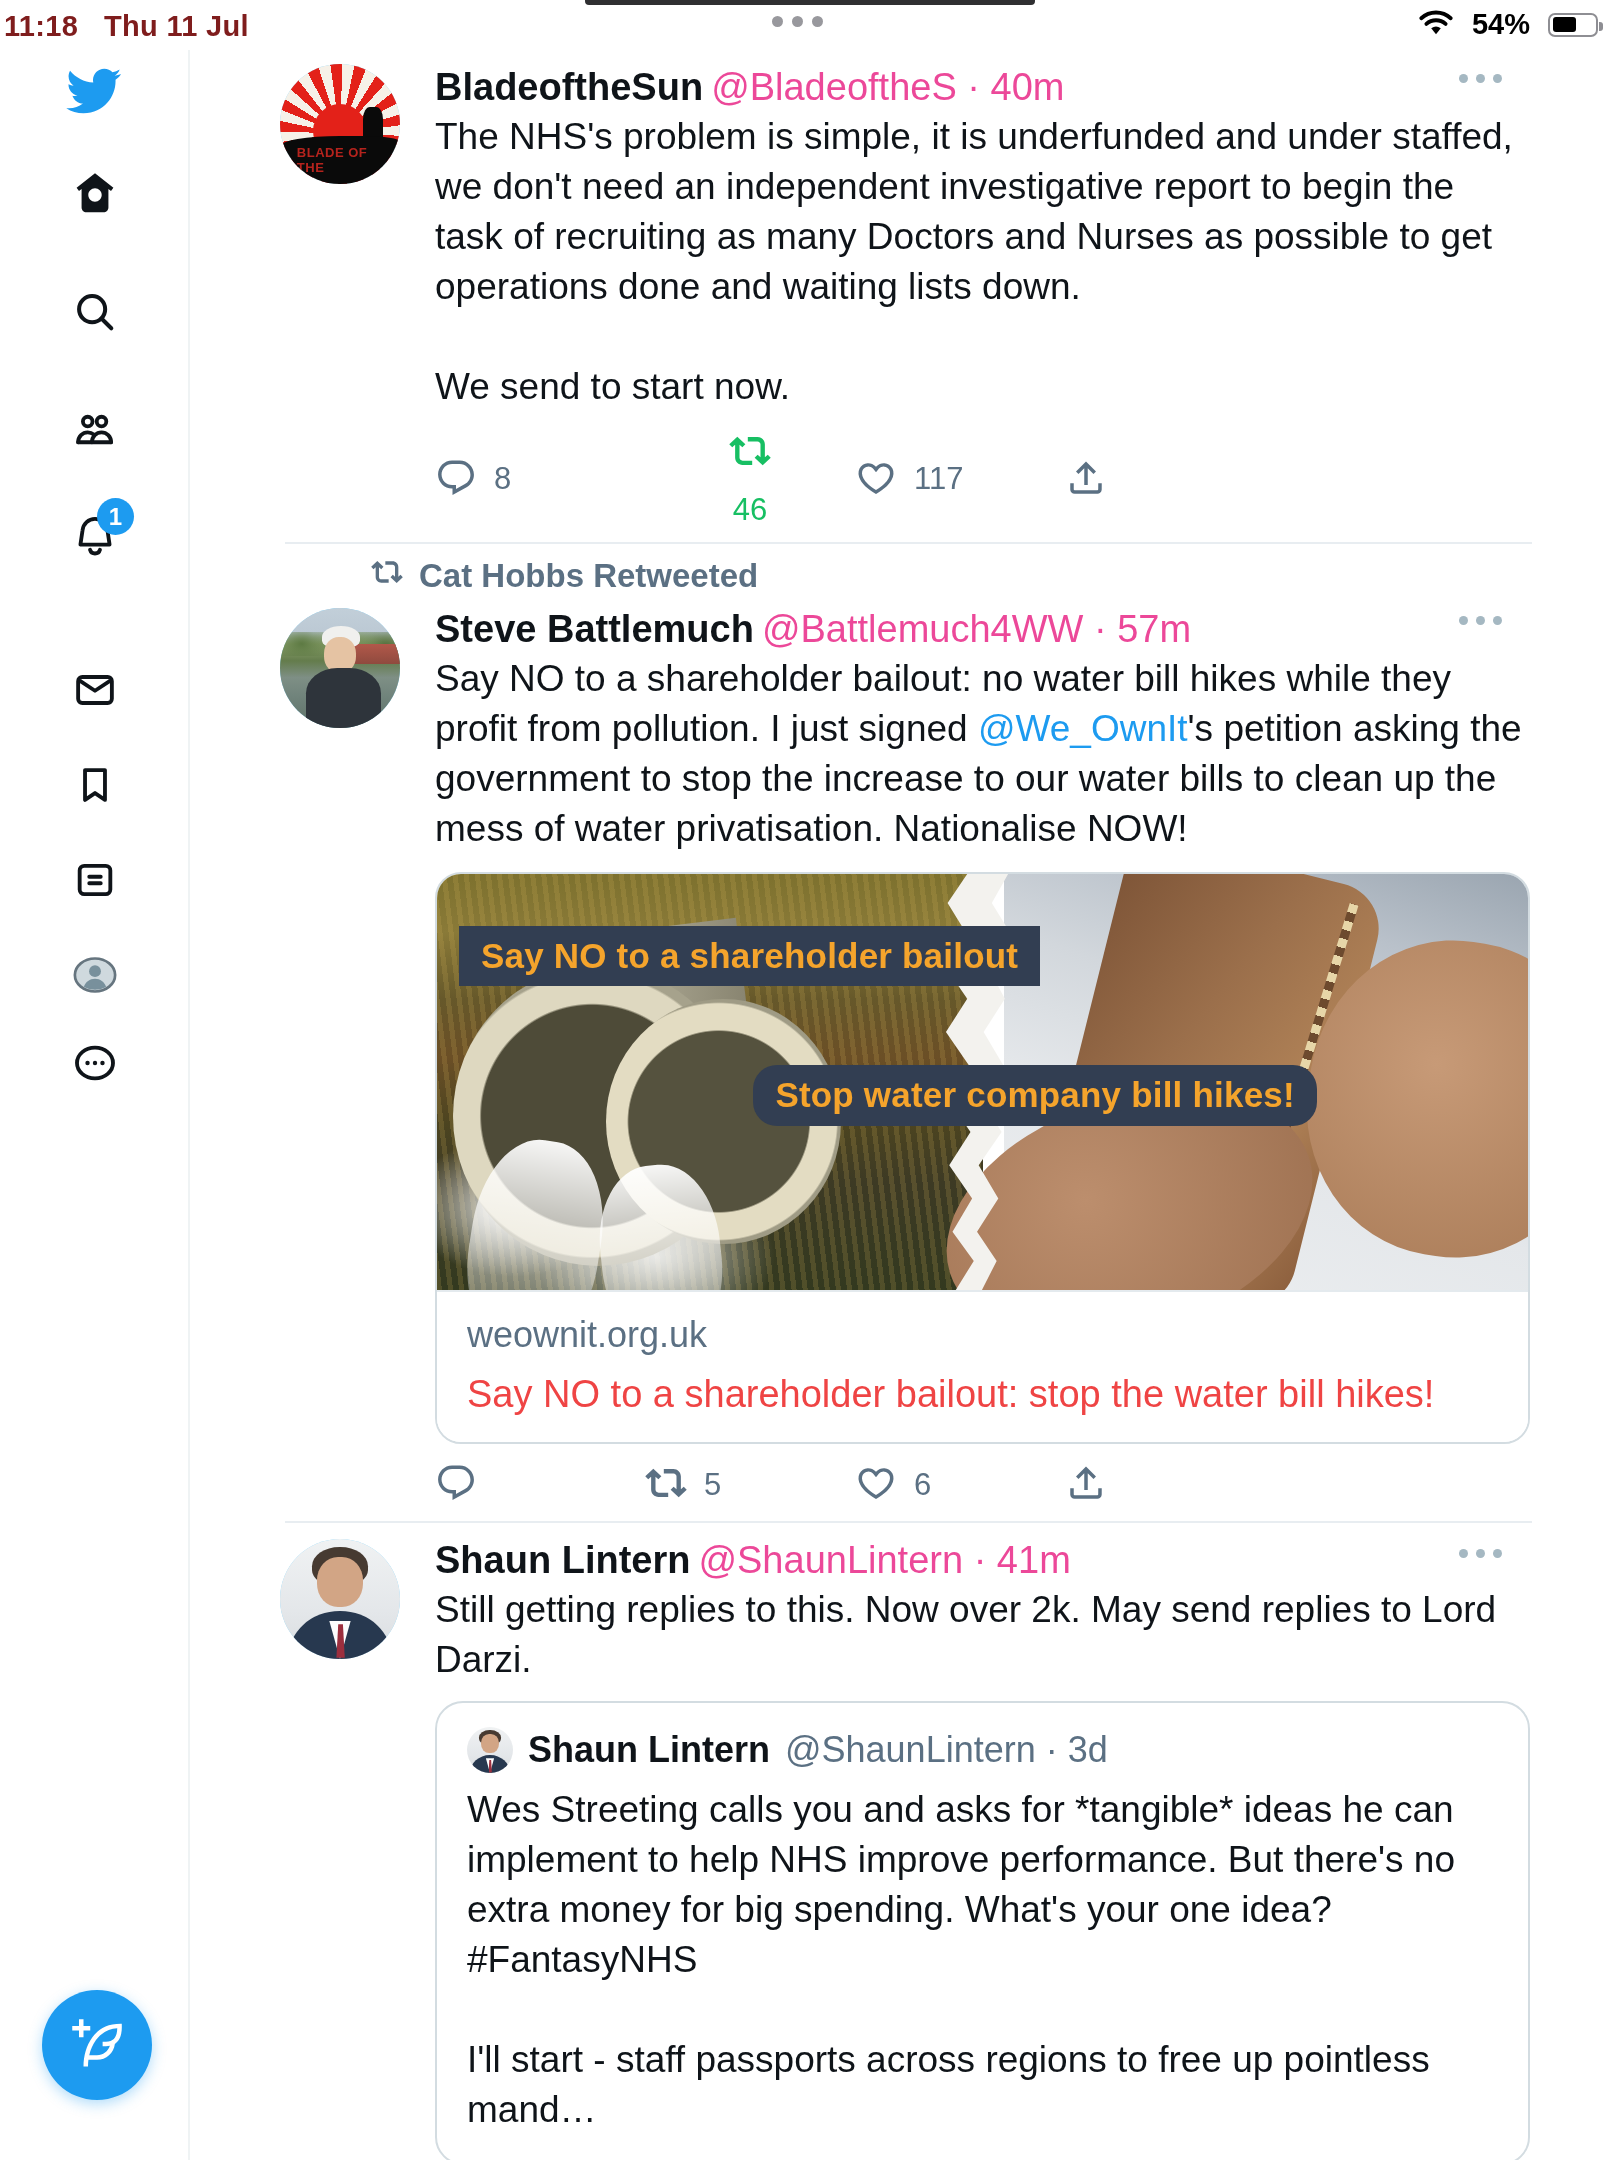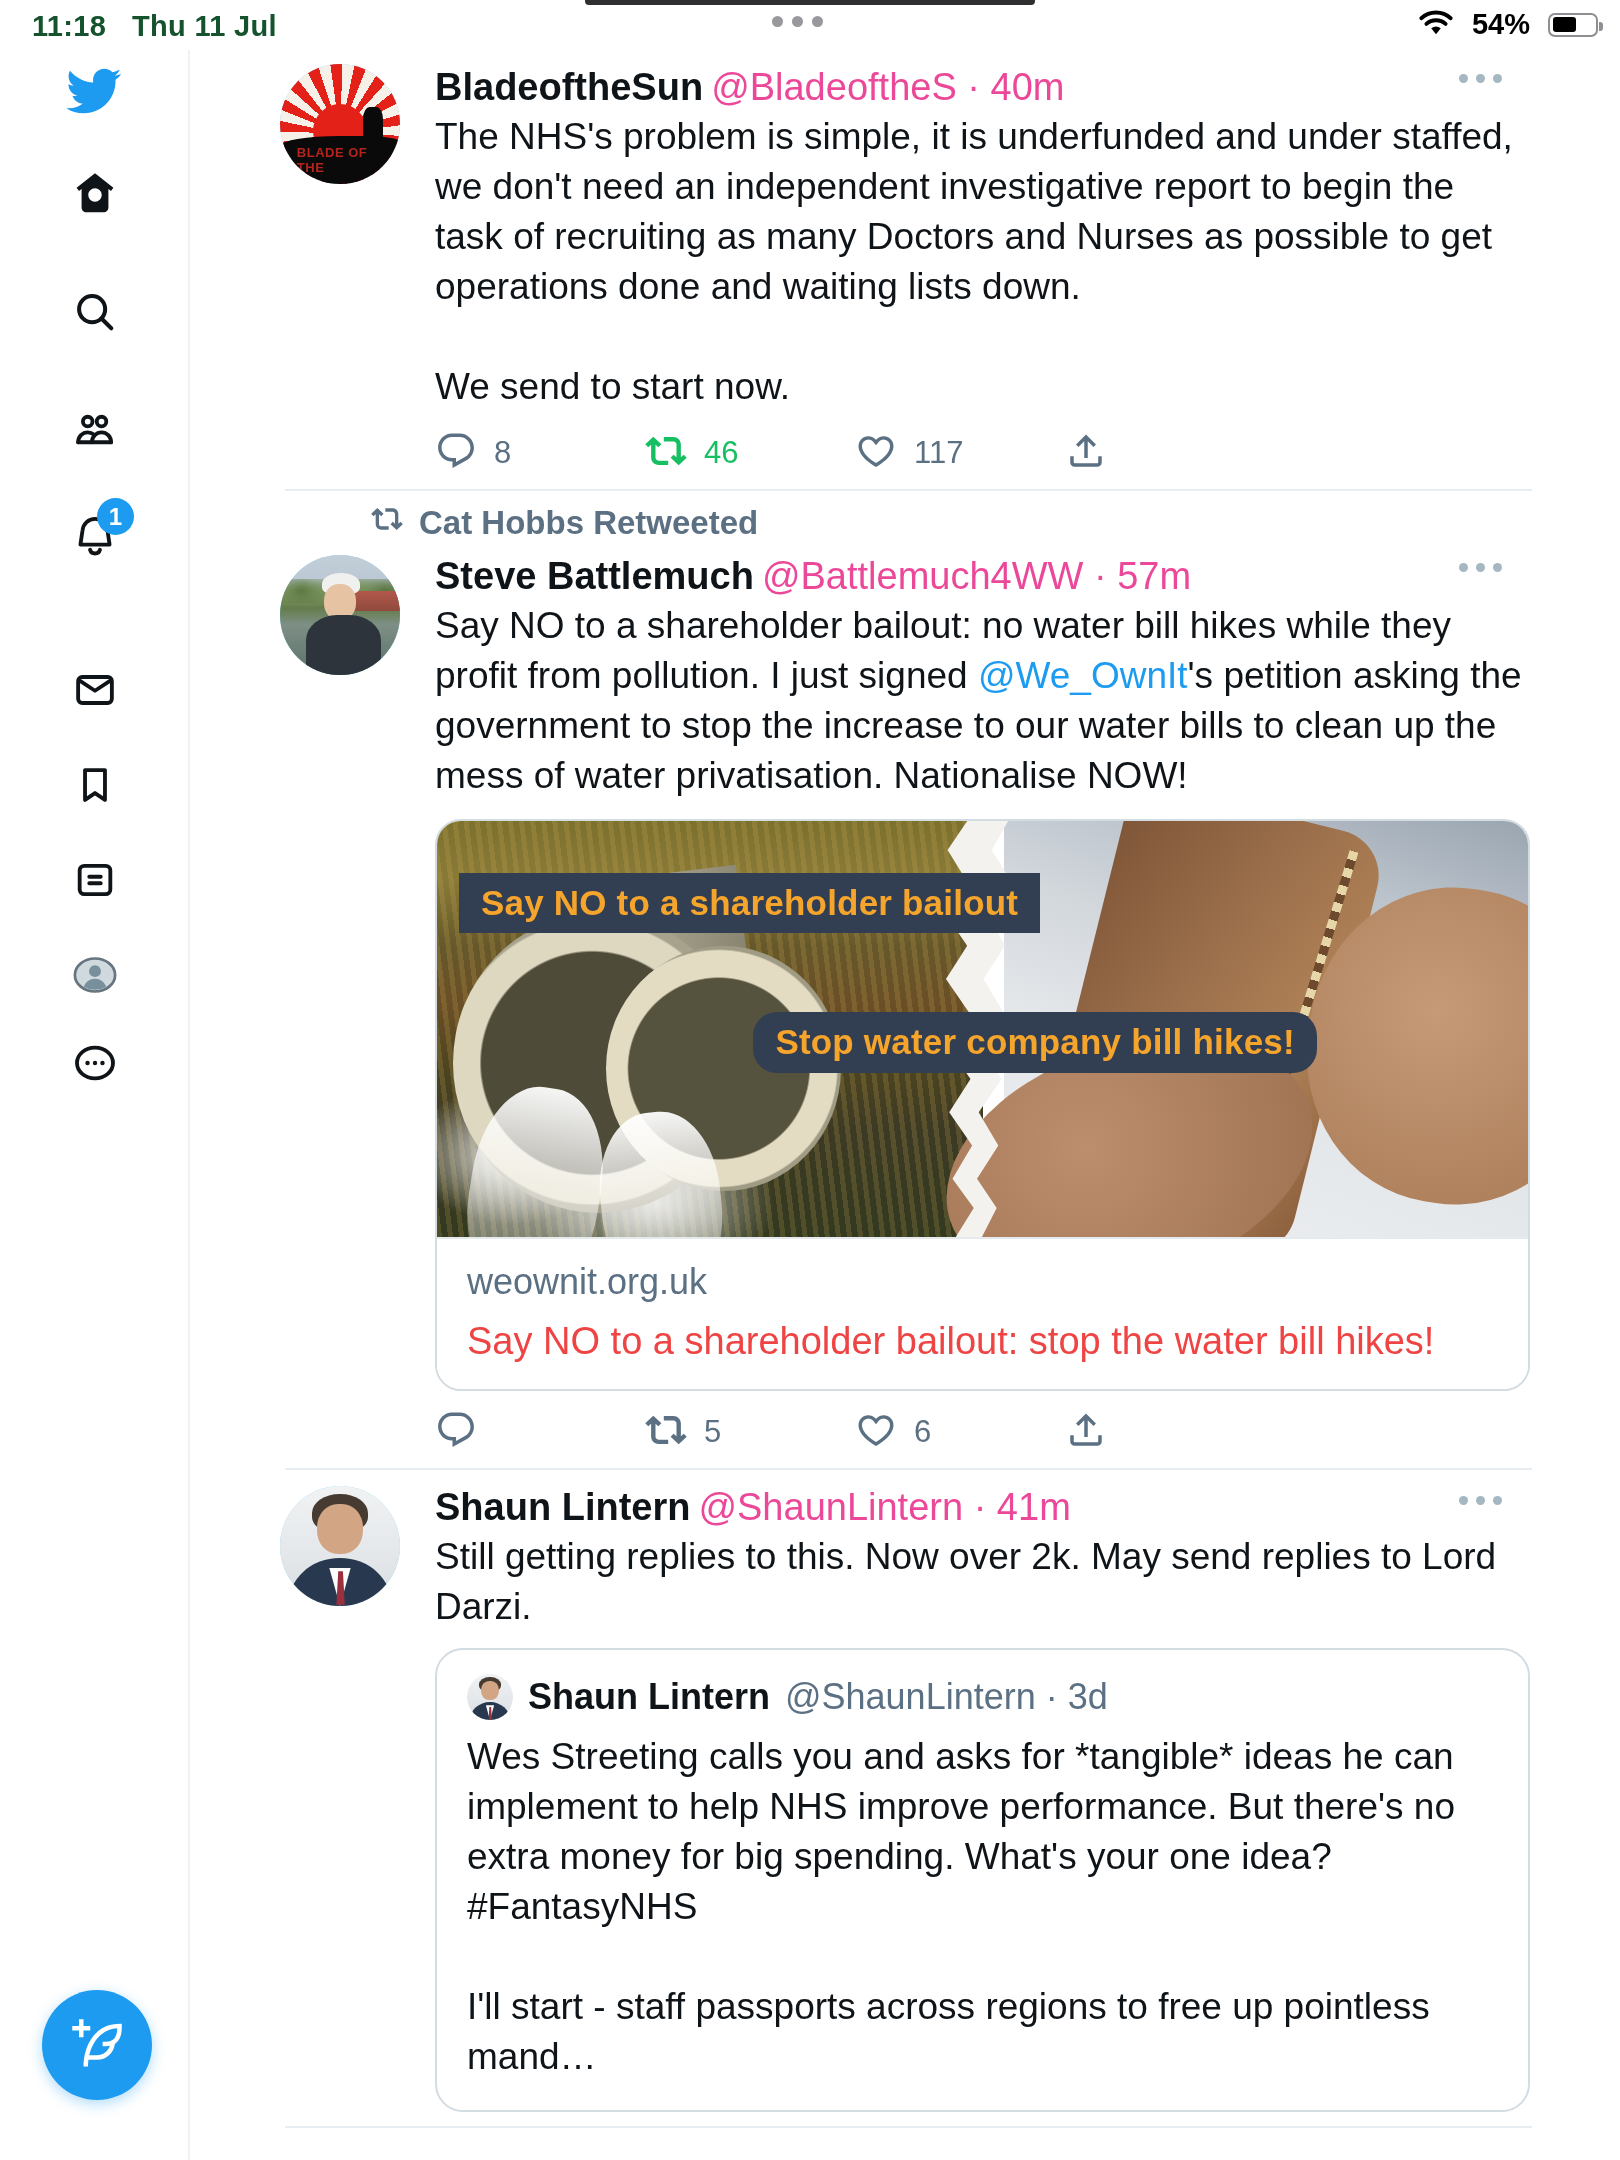--- a/index.html
+++ b/index.html
@@ -2,21 +2,21 @@
 <html><head>
 <meta charset="utf-8">
 <style>
   * { margin:0; padding:0; box-sizing:border-box; }
   html,body { width:1620px; height:2160px; background:#fff; overflow:hidden;
               font-family:"Liberation Sans", sans-serif; color:#0f1419; }
   body { position:relative; }
 
   
   .statusbar { position:absolute; top:0; left:0; width:1620px; height:50px; z-index:5; }
-  .sb-left { position:absolute; left:32px; top:10px; font-size:29px; font-weight:700; color:#14532d; letter-spacing:.3px; }
+  .sb-left { position:absolute; left:4px; top:10px; font-size:29px; font-weight:700; color:#7f1d1d; letter-spacing:.3px; }
   .sb-left .sb-date { font-weight:600; margin-left:26px; }
   .window-edge { position:absolute; top:0; left:585px; width:450px; height:5px; background:#2f2f31; border-radius:0 0 4px 4px; }
   .sb-handle { position:absolute; left:772px; top:16px; display:flex; gap:9px; }
   .sb-handle i { width:11px; height:11px; border-radius:50%; background:#98989d; }
   .sb-right { position:absolute; right:22px; top:8px; display:flex; align-items:center; gap:18px; }
   .sb-right .pct { font-size:29px; font-weight:600; color:#000; }
   .batt { position:relative; width:50px; height:24px; border:2.5px solid #8e8e93; border-radius:7px; }
   .batt i { position:absolute; left:2.5px; top:2.5px; bottom:2.5px; width:52%; background:#000; border-radius:3px; }
   .batt::after { content:""; position:absolute; right:-7px; top:7px; width:4px; height:9px; background:#8e8e93; border-radius:0 3px 3px 0; }
 
@@ -54,21 +54,21 @@
            color:#5b7083; font-size:33px; font-weight:700; }
   .rt-by svg { width:32px; height:32px; }
 
   
   .actions { display:flex; margin-top:18px; width:780px; }
   .action { display:flex; align-items:center; gap:17px; width:210px; background:none; border:none;
             color:#5b7083; cursor:pointer; }
   .action:last-child { width:auto; }
   .action svg { width:42px; height:42px; fill:currentColor; }
   .action .cnt { font-size:31px; color:#5b7083; }
-  .action.green, .action.green .cnt { color:#17bf63; }
+  .action.green, .action.green .cnt { color:#17bf63;flex-direction:column; }
 
   
   .link-card { margin-top:18px; width:1095px; border:2px solid #d3dce1; border-radius:26px; overflow:hidden; cursor:pointer; }
   .media { position:relative; width:100%; height:416px; overflow:hidden; }
   .m-left { position:absolute; left:0; top:0; width:50%; height:100%;
     background:
       radial-gradient(150px 100px at 14% 80%, rgba(255,255,255,.9), rgba(255,255,255,0) 70%),
       radial-gradient(170px 120px at 40% 92%, rgba(255,255,255,.75), rgba(255,255,255,0) 70%),
       repeating-linear-gradient(83deg, rgba(214,180,90,.18) 0 5px, rgba(0,0,0,0) 5px 11px),
       linear-gradient(180deg,#7d712e 0%,#8a7a38 14%,#66582a 30%,#6b4f26 44%,#4c4420 60%,#3d3a24 74%,#33391f 100%); }

